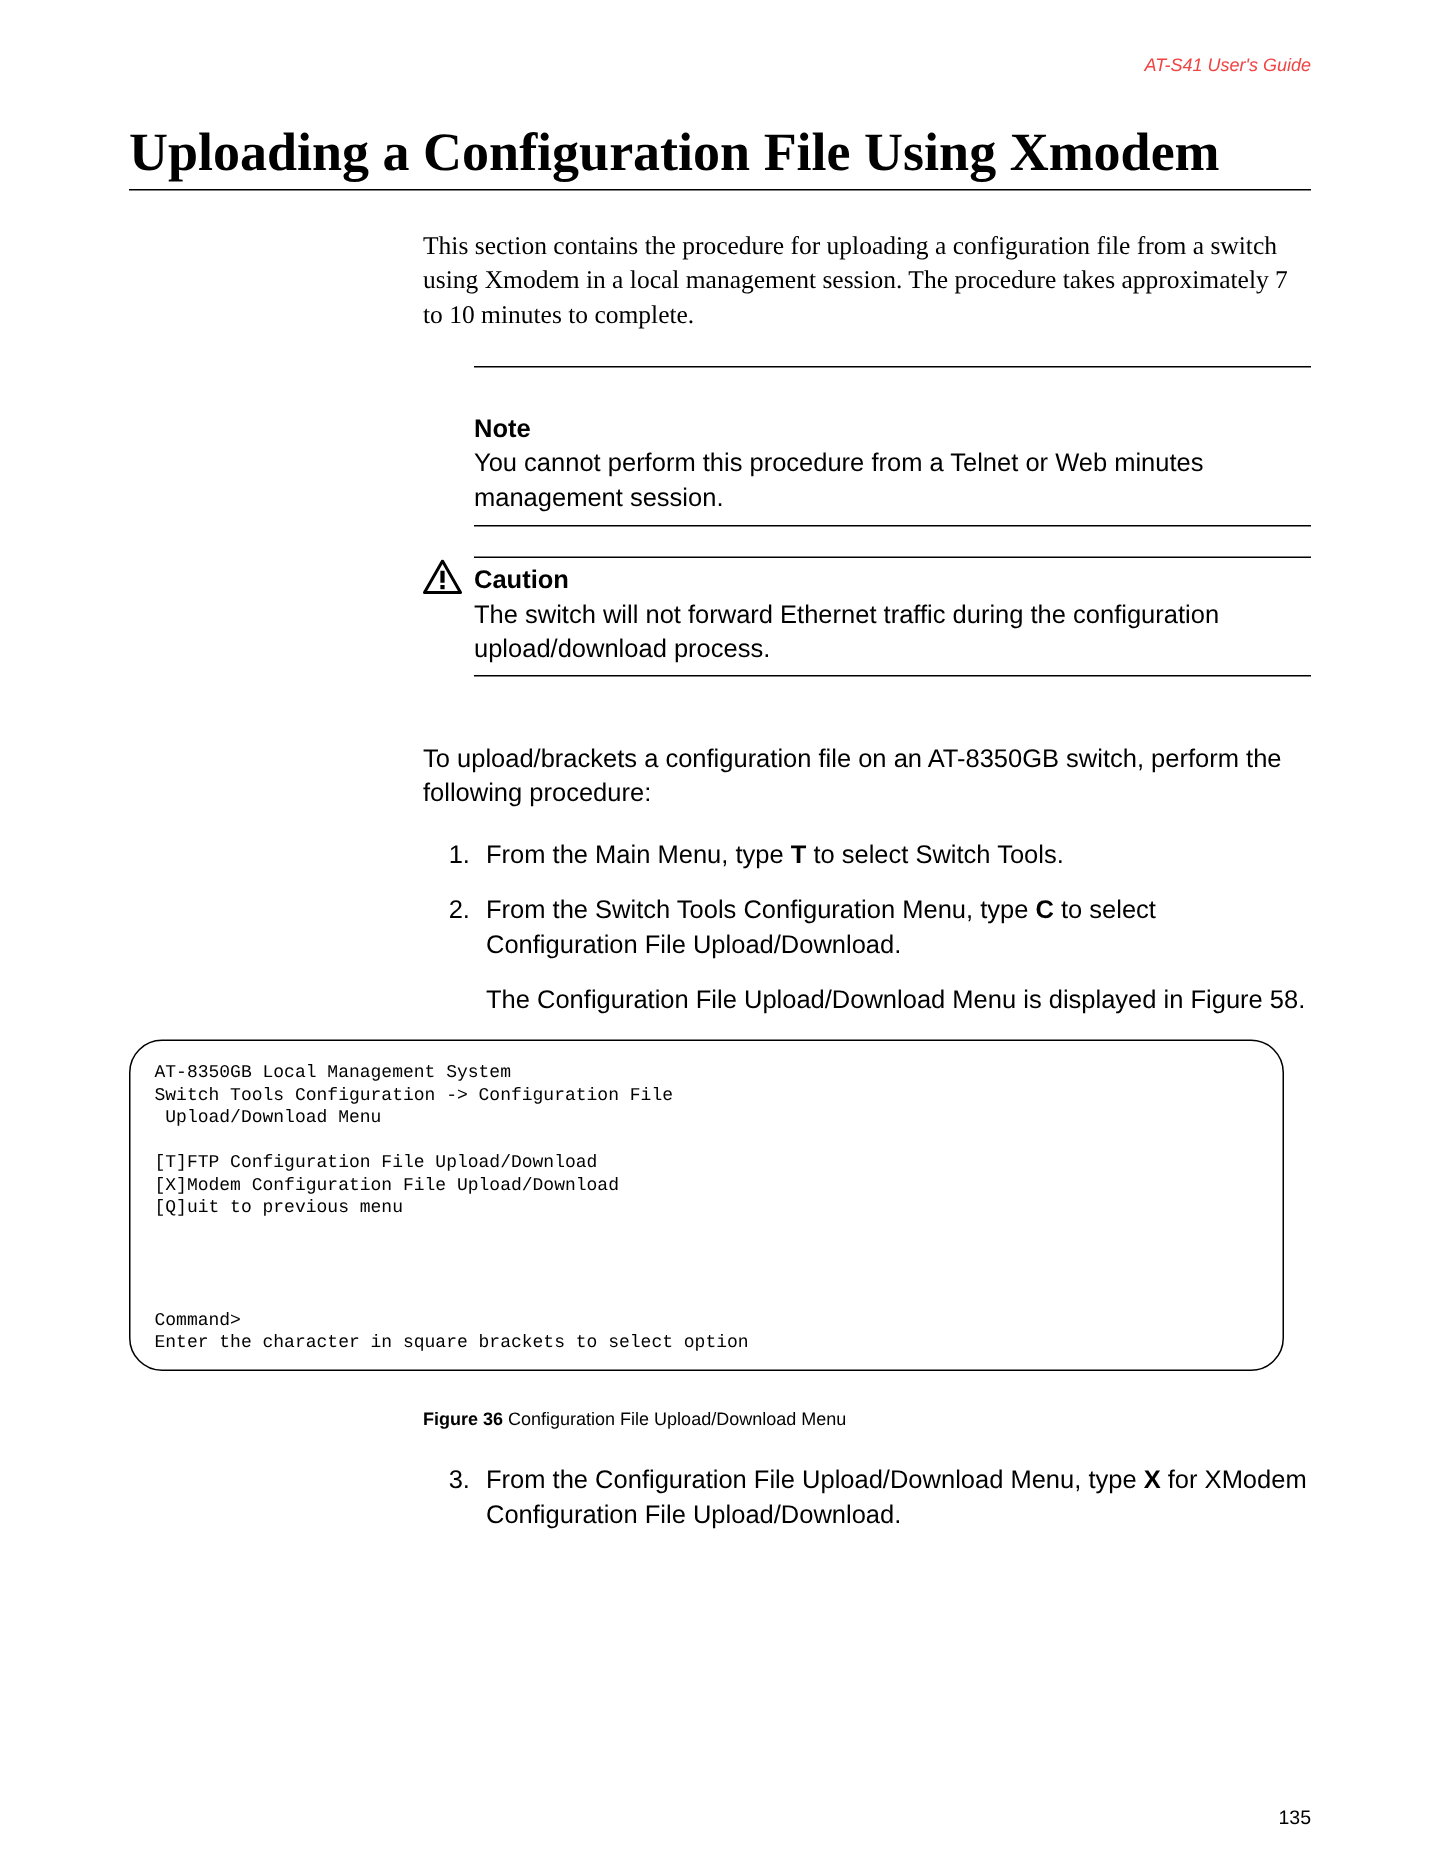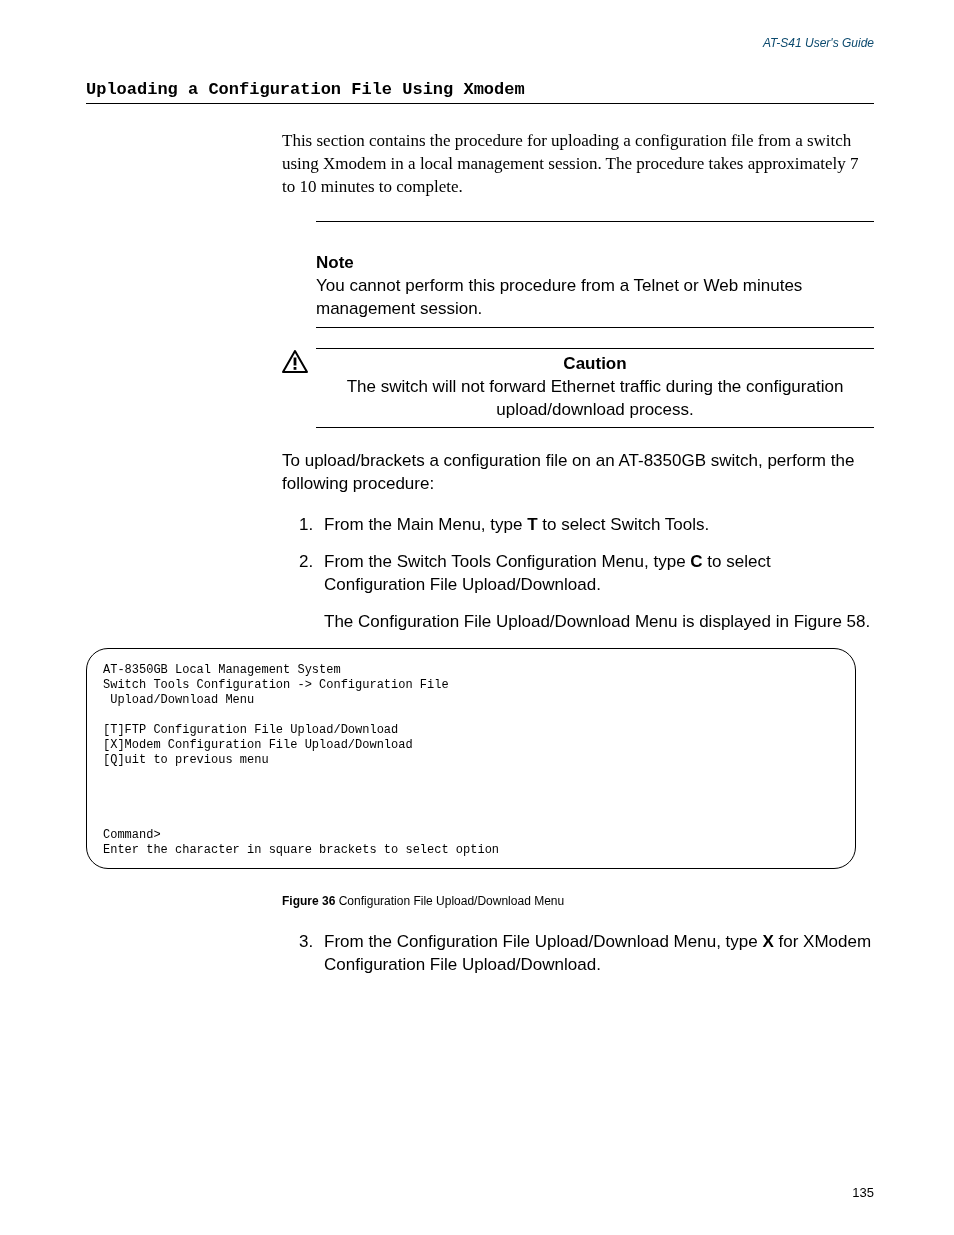--- a/index.html
+++ b/index.html
@@ -13,27 +13,27 @@
     width: 954px;
     height: 1235px;
     position: relative;
     box-sizing: border-box;
     padding: 36px 80px 40px 86px;
   }
   .header-right {
     text-align: right;
     font-size: 12px;
     font-style: italic;
-    color: #0c4a6e;
+    color: #ef4444;
     margin-bottom: 30px;
   }
   h1.section-title {
-    font-family: Liberation Mono, monospace;
+    font-family: Liberation Serif, serif;
     font-weight: bold;
-    font-size: 17px;
+    font-size: 36px;
     margin: 0 0 4px 0;
   }
   .title-rule {
     border: none;
     border-top: 1px solid #000;
     margin: 0 0 26px 0;
   }
   .body-col {
     margin-left: 196px;
     font-size: 17px;
@@ -47,22 +47,21 @@
     margin: 0 0 20px 34px;
     border-top: 1px solid #000;
     border-bottom: 1px solid #000;
     padding: 6px 0 6px 0;
   }
   .note-title {
     font-weight: bold;
     margin-top: 24px;
   }
   .caution-wrap {
-    margin: 0 0 22px 0;
-    text-align: center;
+    margin: 0 0 44px 0;
   }
   .caution-row {
     display: flex;
     align-items: flex-start;
   }
   .caution-icon {
     width: 26px;
     height: 24px;
     flex-shrink: 0;
     margin-right: 8px;
@@ -106,21 +105,21 @@
   .figure-caption {
     text-align: left;
     font-size: 12px;
     margin: 0 0 22px 0;
   }
   .figure-caption .fig-label {
     font-weight: bold;
   }
   .page-num {
     position: absolute;
-    bottom: 35px;
+    bottom: 16px;
     right: 80px;
     font-size: 13px;
   }
 </style>
 </head>
 <body>
 
 <div class="page">
 
   <div class="header-right">AT-S41 User's Guide</div>

